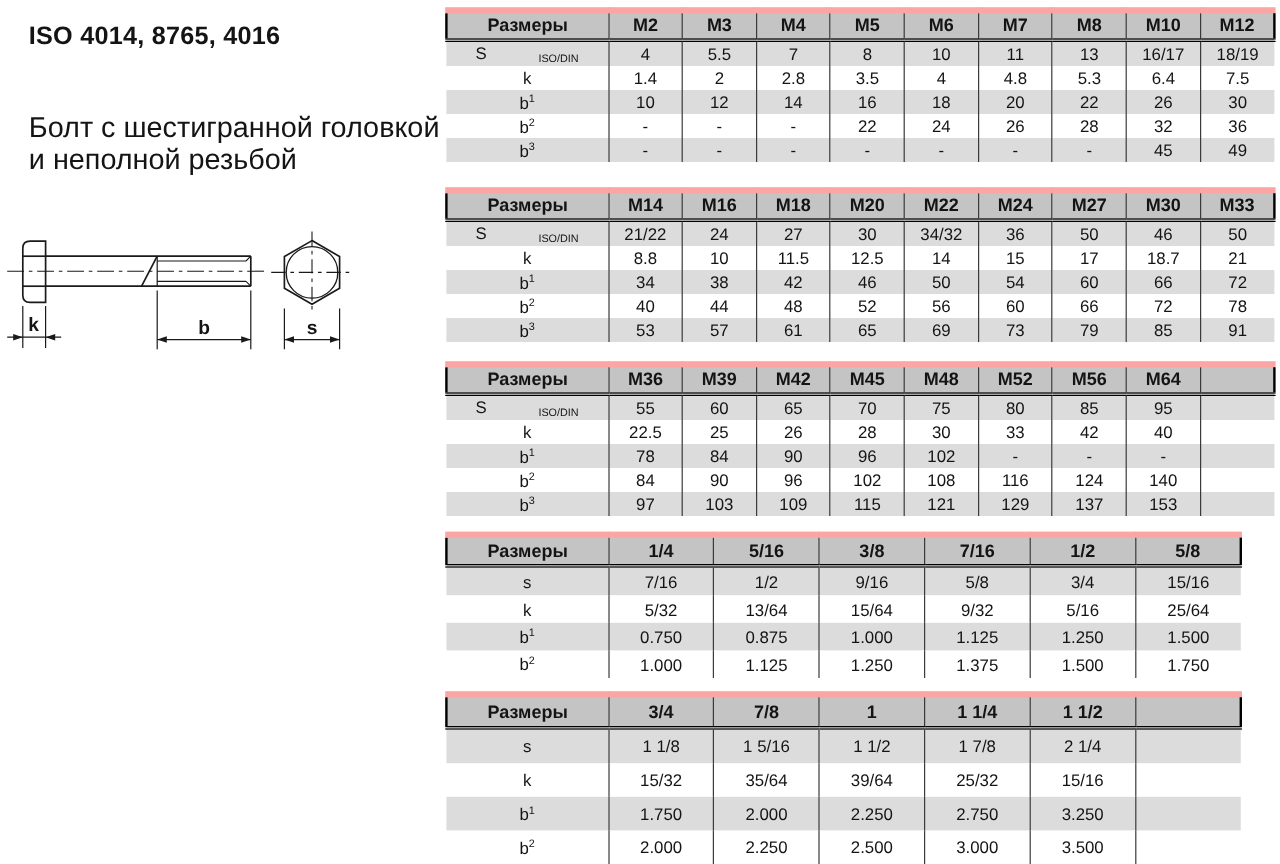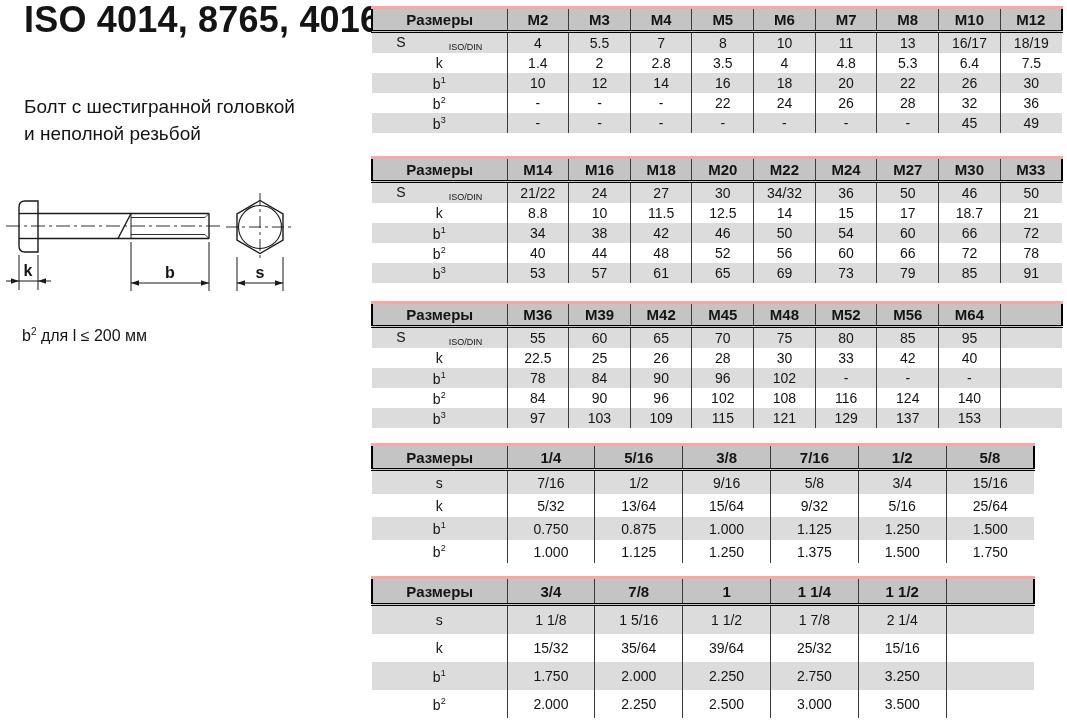--- a/index.html
+++ b/index.html
@@ -1,34 +1,34 @@
 <!DOCTYPE html>
 <html style="--header-bg: #c4c4c4; --band-bg: #dcdcdc;"><head>
 <meta charset="utf-8">
 <style>
   html,body{margin:0;padding:0;}
   body{
     width:1067px;height:720px;position:relative;background:#ffffff;
     font-family:"Liberation Sans", sans-serif;color:#141414;overflow:hidden;
   }
   
-  .title-block{position:absolute;left:24px;top:4px;font-size:36px;font-weight:bold;line-height:31px;letter-spacing:0.2px;}
-  .subtitle-block{position:absolute;left:24px;top:93px;font-size:19px;line-height:27px;}
+  .title-block{position:absolute;left:24px;top:15px;font-size:21px;font-weight:bold;line-height:31px;letter-spacing:0.2px;}
+  .subtitle-block{position:absolute;left:24px;top:93px;font-size:24px;line-height:27px;}
   .footnotes{position:absolute;left:22px;top:319px;font-size:16px;line-height:26px;}
   .footnotes sup{font-size:10px;}
   .diagram{position:absolute;left:0px;top:185px;}
   .diagram text{font-size:16px;font-weight:bold;fill:#141414;font-family:"Liberation Sans",sans-serif;}
   
   .tbl-wrap{position:absolute;}
   .t1{left:371px;top:6px;}
   .t2{left:371px;top:156px;}
   .t3{left:371px;top:301px;}
   .t4{left:371px;top:443px;}
   .t5{left:371px;top:576px;}
-  table{border-collapse:collapse;table-layout:fixed;border-top:3px solid #fca5a5;}
+  table{border-collapse:collapse;table-layout:fixed;border-top:5px solid #fca5a5;}
   .t-metric table{width:692px;}
   .t-imperial table{width:664px;}
   col.label-col{width:135px;}
   th{
     background:var(--header-bg,#c4c4c4);
     font-weight:bold;font-size:15px;text-align:center;vertical-align:middle;
     border-bottom:3px double #000;padding:0;height:21px;
   }
   td{font-size:14px;text-align:center;vertical-align:middle;padding:0;}
   .t-metric td{height:20px;}
@@ -105,21 +105,20 @@
     <line x1="237" y1="72" x2="237" y2="106" fill="none"></line>
     <line x1="283" y1="72" x2="283" y2="106" fill="none"></line>
     <line x1="237" y1="98" x2="283" y2="98" fill="none"></line>
     <polygon points="237,98 245,95.3 245,100.7" stroke="none"></polygon>
     <polygon points="283,98 275,95.3 275,100.7" stroke="none"></polygon>
   </g>
   <text x="260" y="93" text-anchor="middle">s</text>
 </svg>
 
 <div class="footnotes">
-  <div><span>b</span><sup>2</sup><span> для l ≤ 200 мм</span></div>
 </div>
 
 <div class="tbl-wrap t1 t-metric">
     <table>
       <colgroup>
         <col class="label-col">
         <col>
         <col>
         <col>
         <col>

